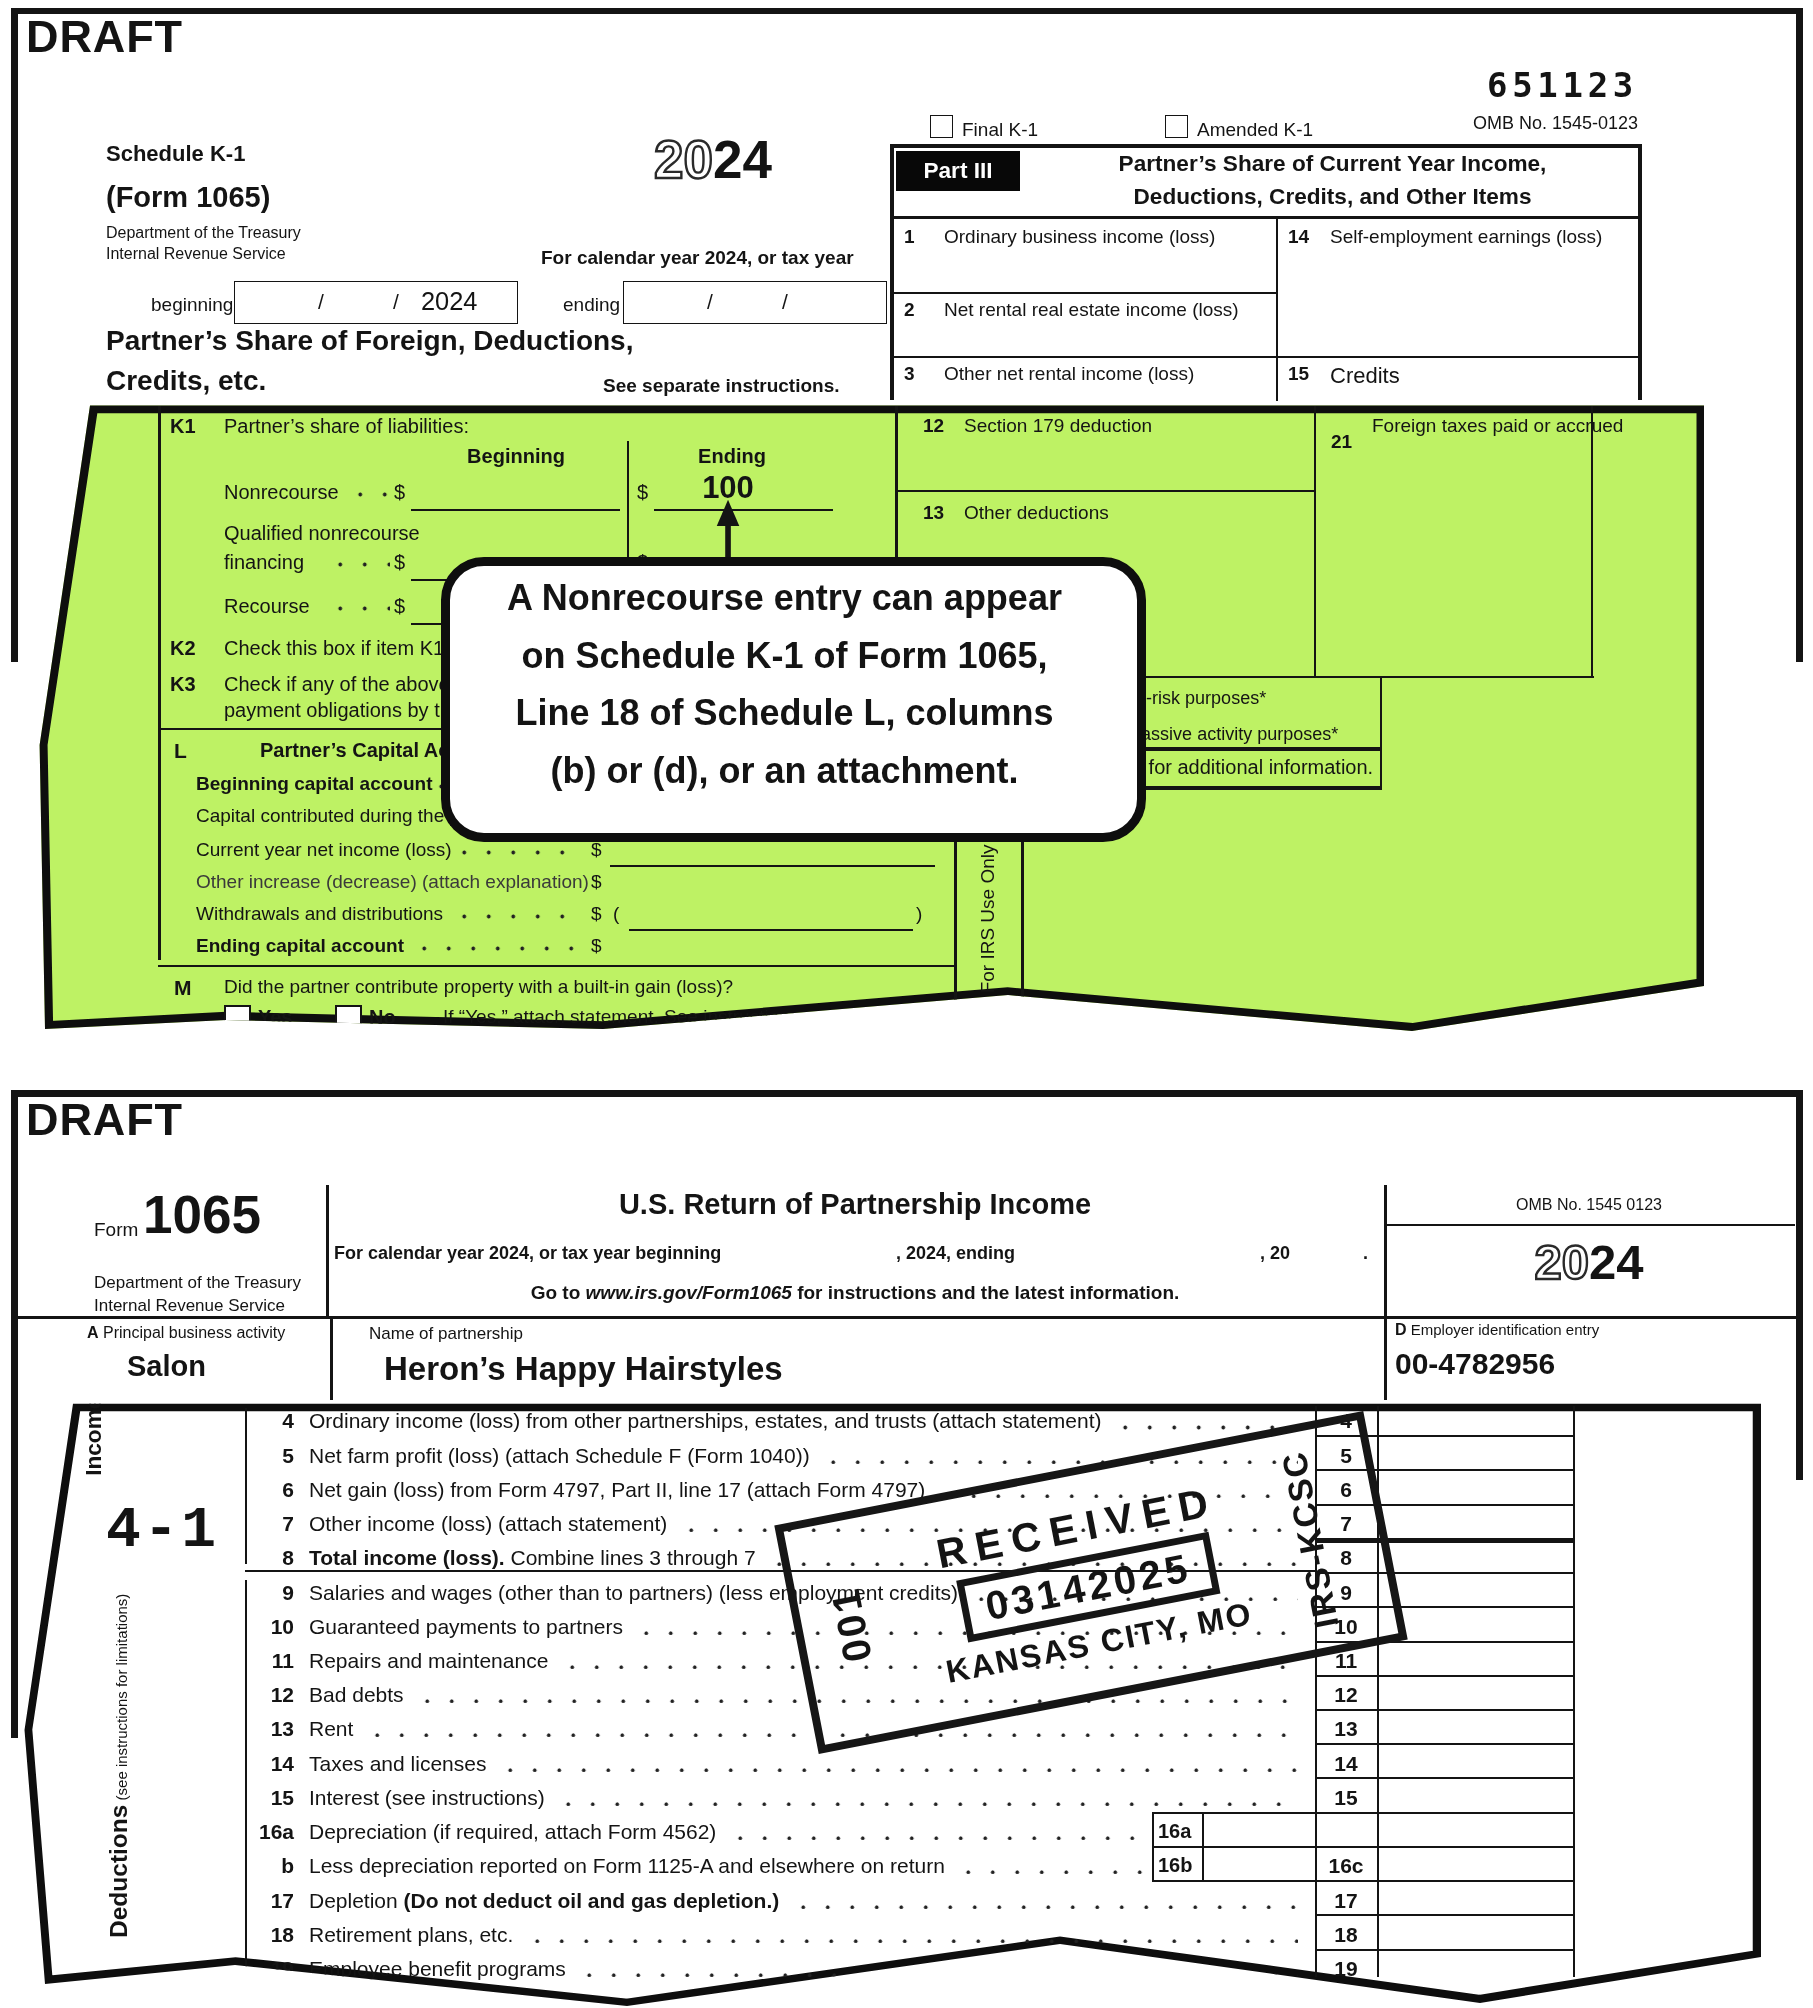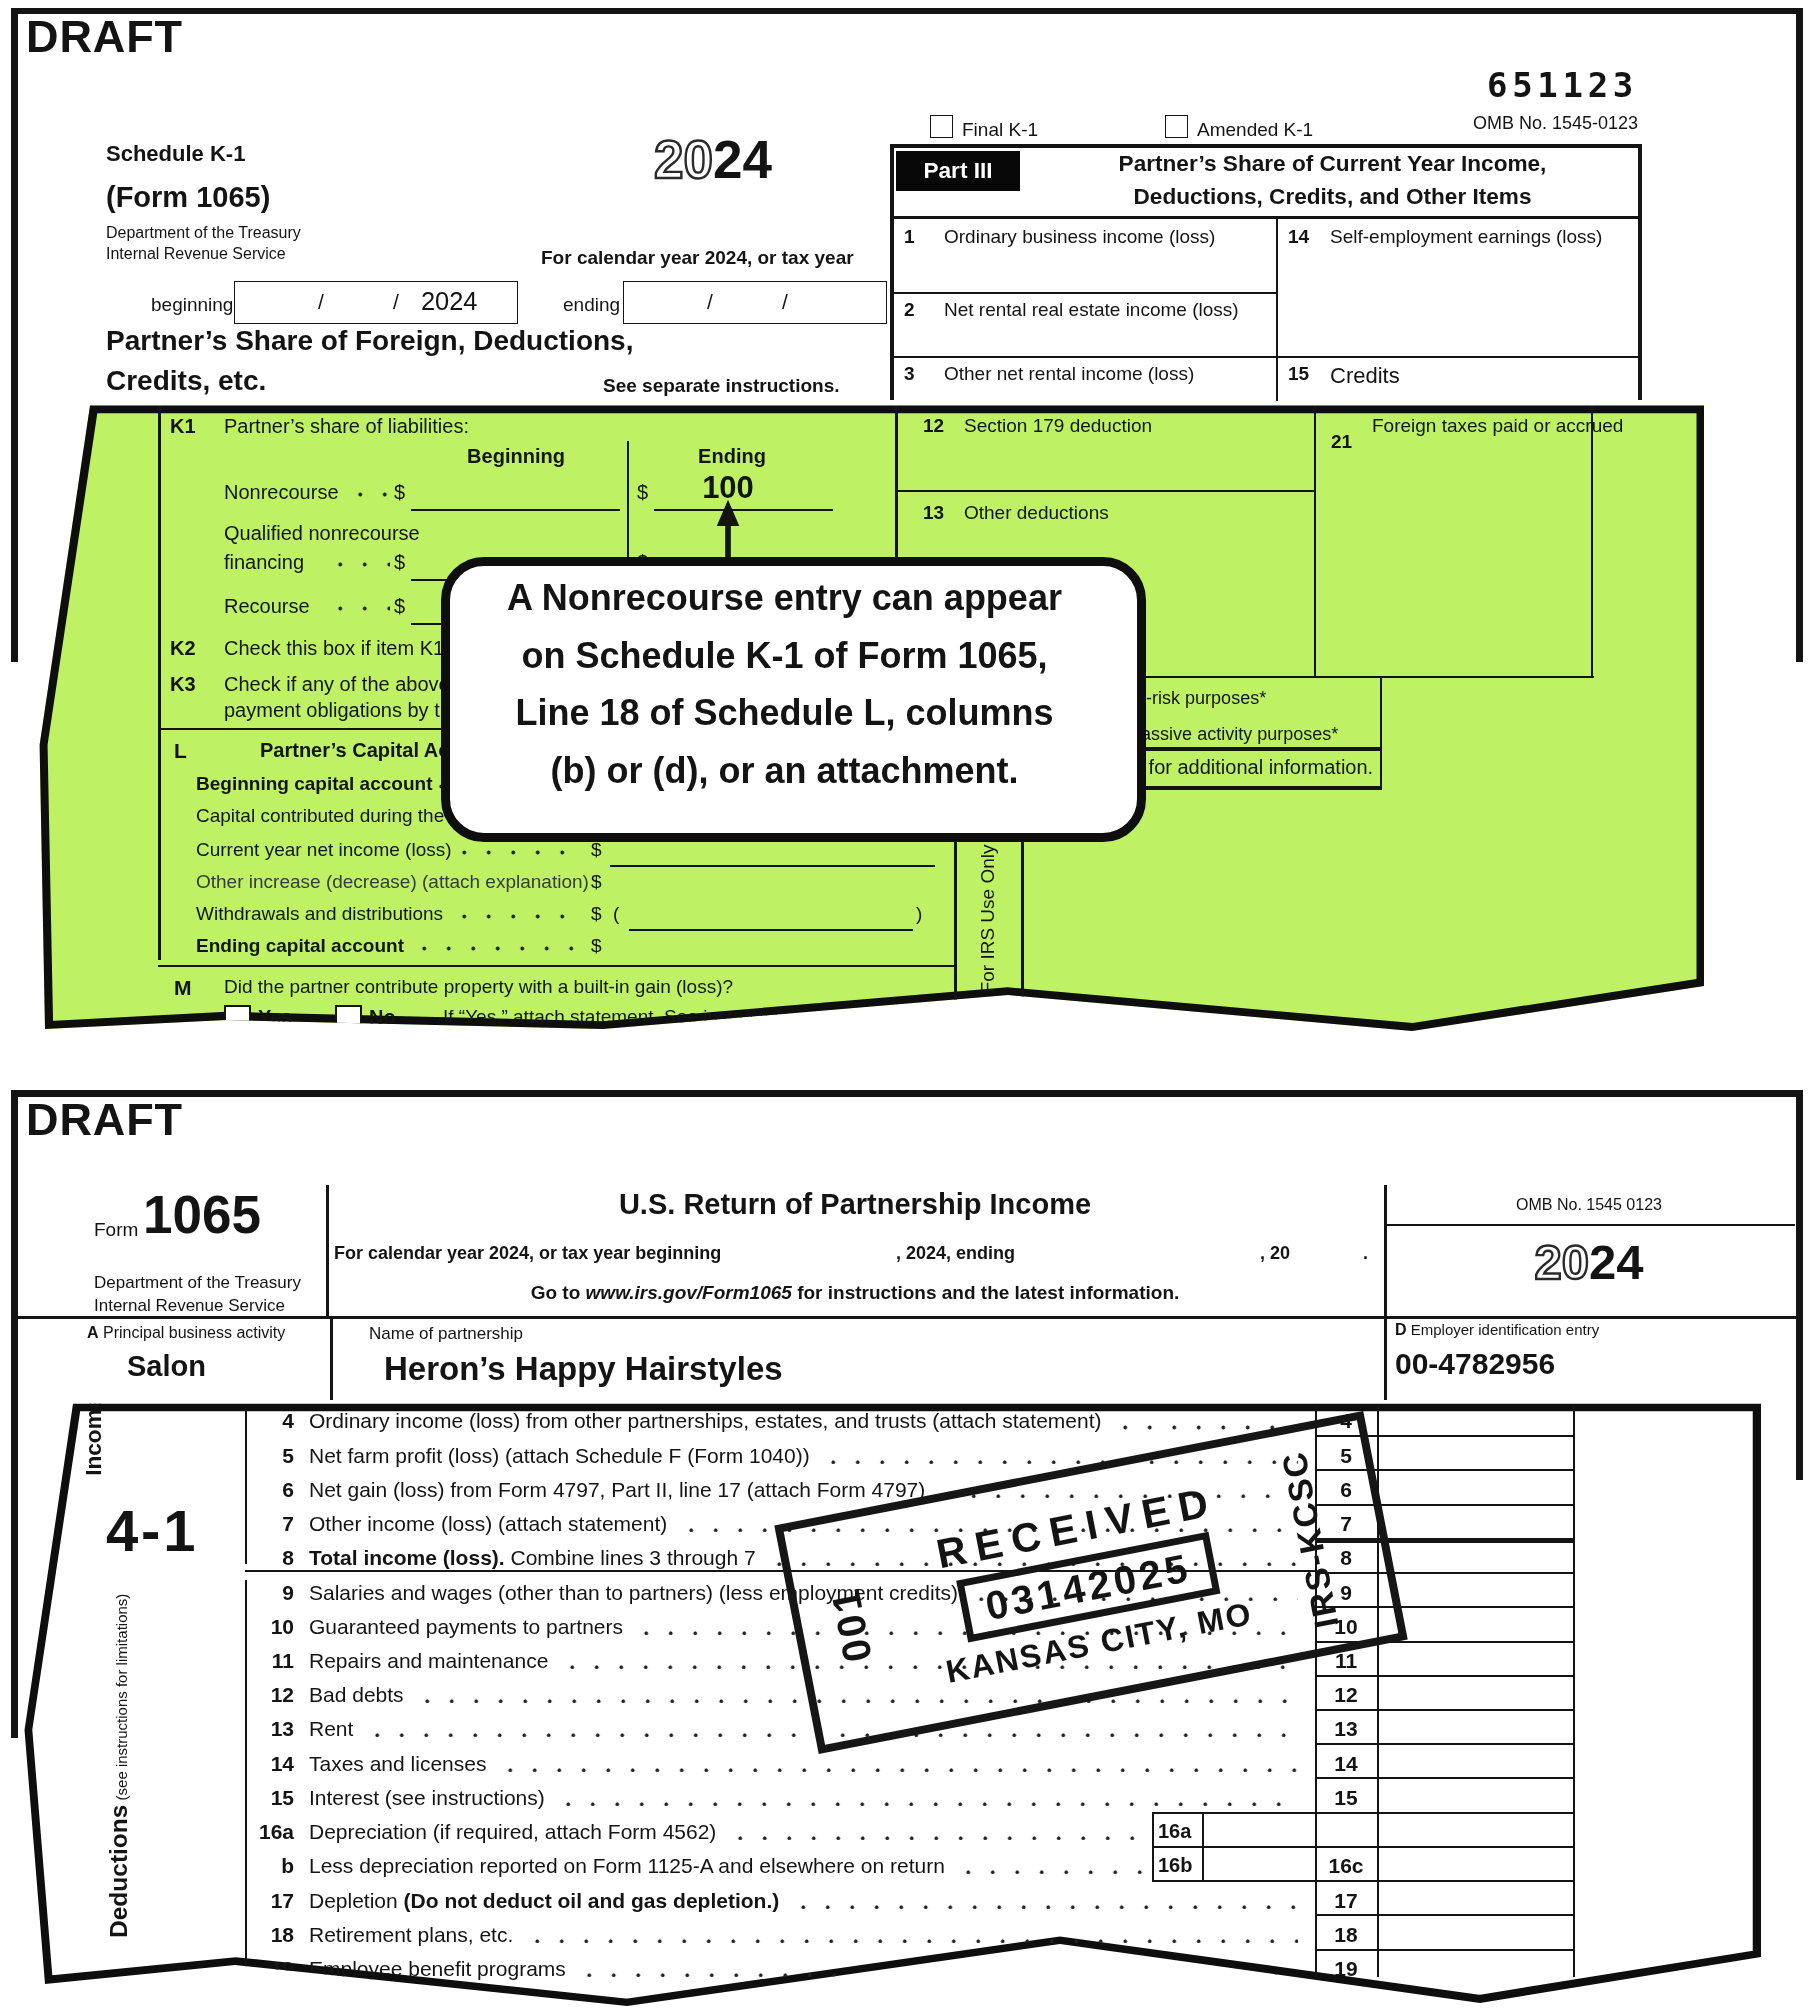--- a/index.html
+++ b/index.html
@@ -229,21 +229,21 @@
   <div class="t b" style="left:1395px;top:1347px;font-size:30px;">00-4782956</div>
 
   <div class="overlay" id="ov2" style="left:17px;top:1400px;width:1767px;height:608px;background:#fff;
        clip-path:polygon(56px 3.8px,1744px 3.8px,1744px 557px,1463px 603px,1043px 544px,610px 606px,218px 565px,28px 584px,7.5px 330px);">
     <svg class="sheet" width="1767" height="608" viewBox="0 0 1877 646">
       <polygon points="60,4 1852,4 1852,592 1554,640 1108,578 648,644 232,600 30,620 8,350" fill="none" stroke="#0e0e0e" stroke-width="16"></polygon>
     </svg>
 
     <div class="t b rot ctr" style="left:23.5px;top:23.5px;width:104px;height:24.5px;font-size:22.6px;">Income</div>
     <div class="t rot" style="left:-40px;top:384px;width:282px;height:26px;font-size:15px;"><span class="b" style="font-size:24.5px;">Deductions</span><span> (see instructions for limitations)</span></div>
-    <div class="t b" style="left:89px;top:98px;font-size:58px;letter-spacing:2.8px;font-family:Liberation Sans, sans-serif;">4-1</div>
+    <div class="t b" style="left:89px;top:98px;font-size:58px;letter-spacing:2.8px;font-family:Liberation Mono, monospace;">4-1</div>
 
     <div class="vl" style="left:228px;top:7.5px;height:156px;"></div>
     <div class="vl" style="left:228px;top:180px;height:388px;"></div>
     <div class="hl" style="left:228px;top:170px;width:1070px;"></div>
 
     <div id="f-rows">
         <div style="position: absolute; left: 228px; top: 9.4px; width: 1062px; display: flex; align-items: baseline; font-size: 21px;">
           <div style="width: 49px; min-width: 49px; font-weight: bold; text-align: right; padding-right: 15px;">4</div>
           <div style="white-space: nowrap;"><span>Ordinary income (loss) from other partnerships, estates, and trusts (attach statement)</span></div>
           <div class="dots" style="position: static; flex: 1 1 0%; margin: 0px 9.4px 3.8px 11.3px; align-self: flex-end;"></div>

